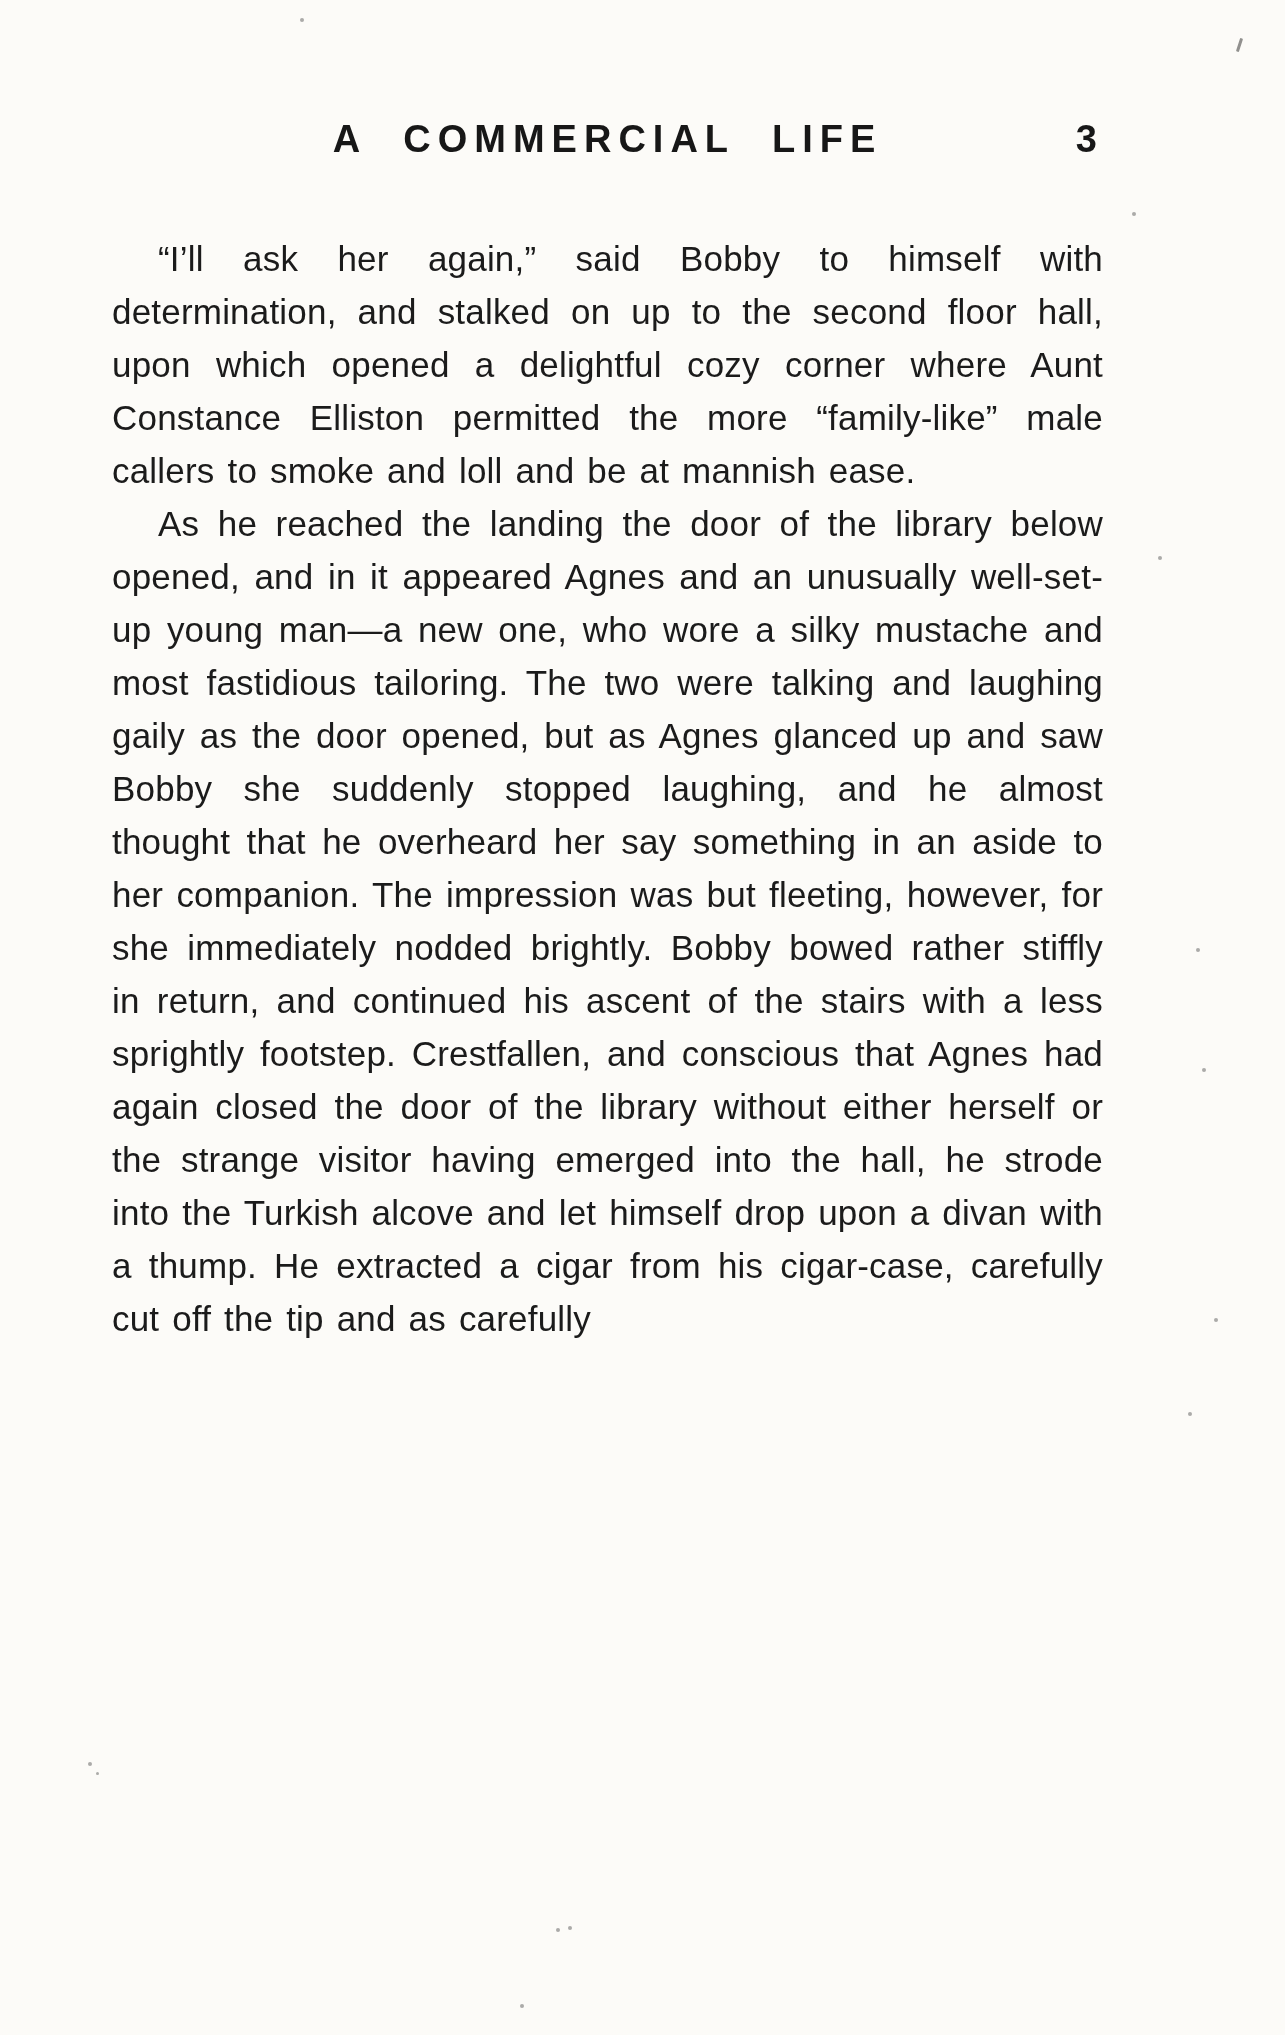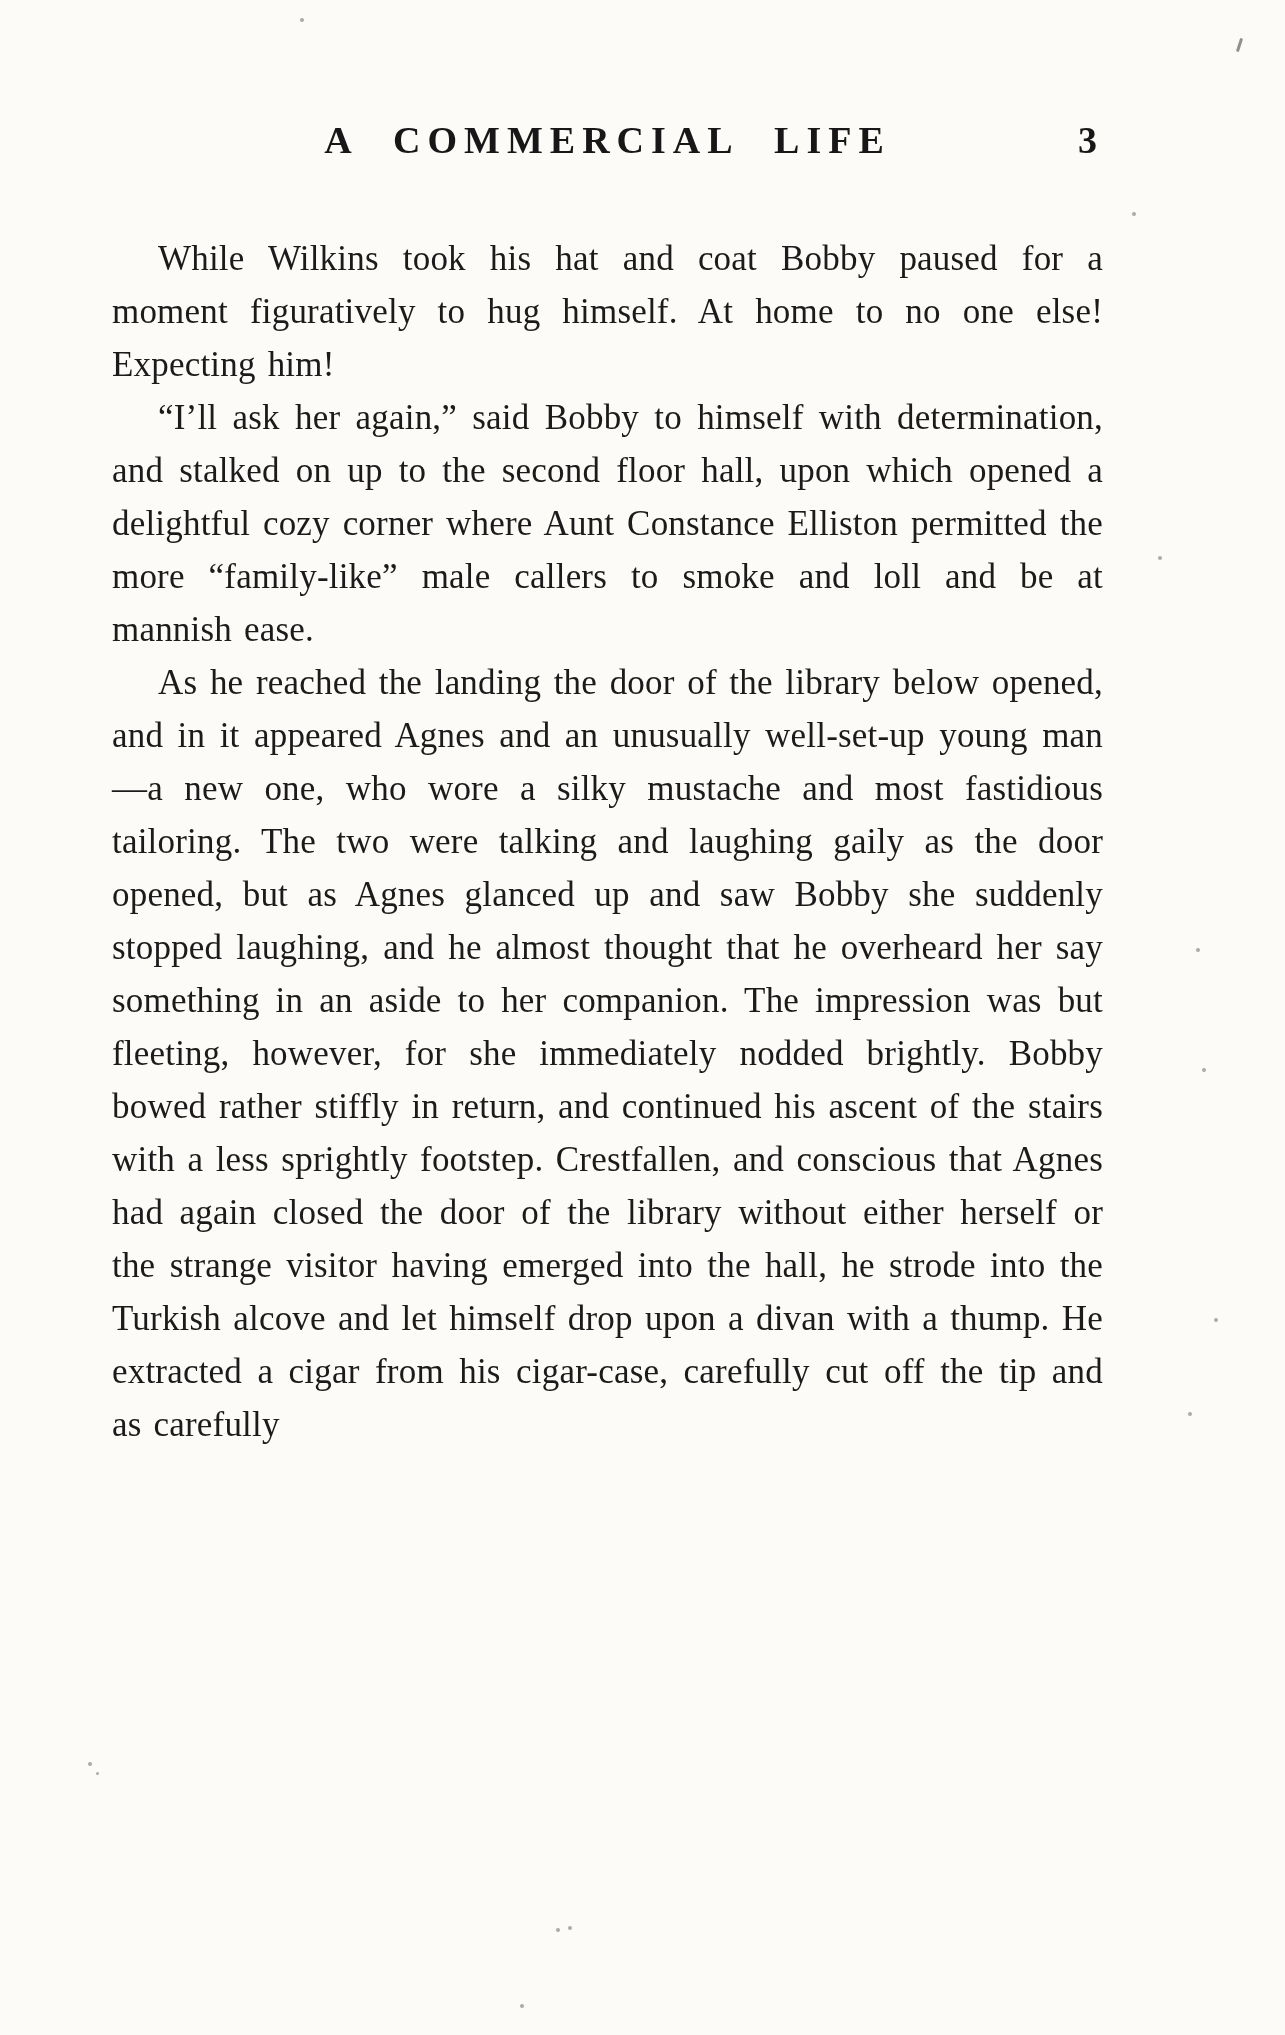--- a/index.html
+++ b/index.html
@@ -8,21 +8,21 @@
     background: #f2f1ee;
   }
   .page {
     position: relative;
     width: 1285px;
     height: 2035px;
     margin: 0 auto;
     background: #fcfbf8;
     box-sizing: border-box;
     padding: 118px 182px 0 112px;
-    font-family: Liberation Serif, serif;
+    font-family: Liberation Sans, sans-serif;
     color: #1b1b1b;
     overflow: hidden;
   }
   .running-header {
     position: relative;
     height: 54px;
     margin-bottom: 60px;
   }
   .chapter-title {
     display: block;
@@ -67,21 +67,20 @@
 <body>
 
 <div class="page">
 
   <div class="running-header">
     <span class="chapter-title">A COMMERCIAL LIFE</span>
     <span class="page-number">3</span>
   </div>
 
   <div class="body-text">
-    <p>While Wilkins took his hat and coat Bobby paused for a moment figuratively to hug himself.  At home to no one else!  Expecting him!</p>
     <p>“I’ll ask her again,” said Bobby to himself with determination, and stalked on up to the second floor hall, upon which opened a delightful cozy corner where Aunt Constance Elliston permitted the more “family-like” male callers to smoke and loll and be at mannish ease.</p>
     <p>As he reached the landing the door of the library below opened, and in it appeared Agnes and an unusually well-set-up young man—a new one, who wore a silky mustache and most fastidious tailoring.  The two were talking and laughing gaily as the door opened, but as Agnes glanced up and saw Bobby she suddenly stopped laughing, and he almost thought that he overheard her say something in an aside to her companion.  The impression was but fleeting, however, for she immediately nodded brightly.  Bobby bowed rather stiffly in return, and continued his ascent of the stairs with a less sprightly footstep.  Crestfallen, and conscious that Agnes had again closed the door of the library without either herself or the strange visitor having emerged into the hall, he strode into the Turkish alcove and let himself drop upon a divan with a thump.  He extracted a cigar from his cigar-case, carefully cut off the tip and as carefully</p>
   </div>
 
   <span class="artifact tick" style="left:1238px; top:38px; width:3px; height:14px;"></span>
   <span class="artifact" style="left:300px; top:18px; width:4px; height:4px;"></span>
   <span class="artifact" style="left:1132px; top:212px; width:4px; height:4px;"></span>
   <span class="artifact" style="left:1158px; top:556px; width:4px; height:4px;"></span>
   <span class="artifact" style="left:1196px; top:948px; width:4px; height:4px;"></span>
   <span class="artifact" style="left:1202px; top:1068px; width:4px; height:4px;"></span>

